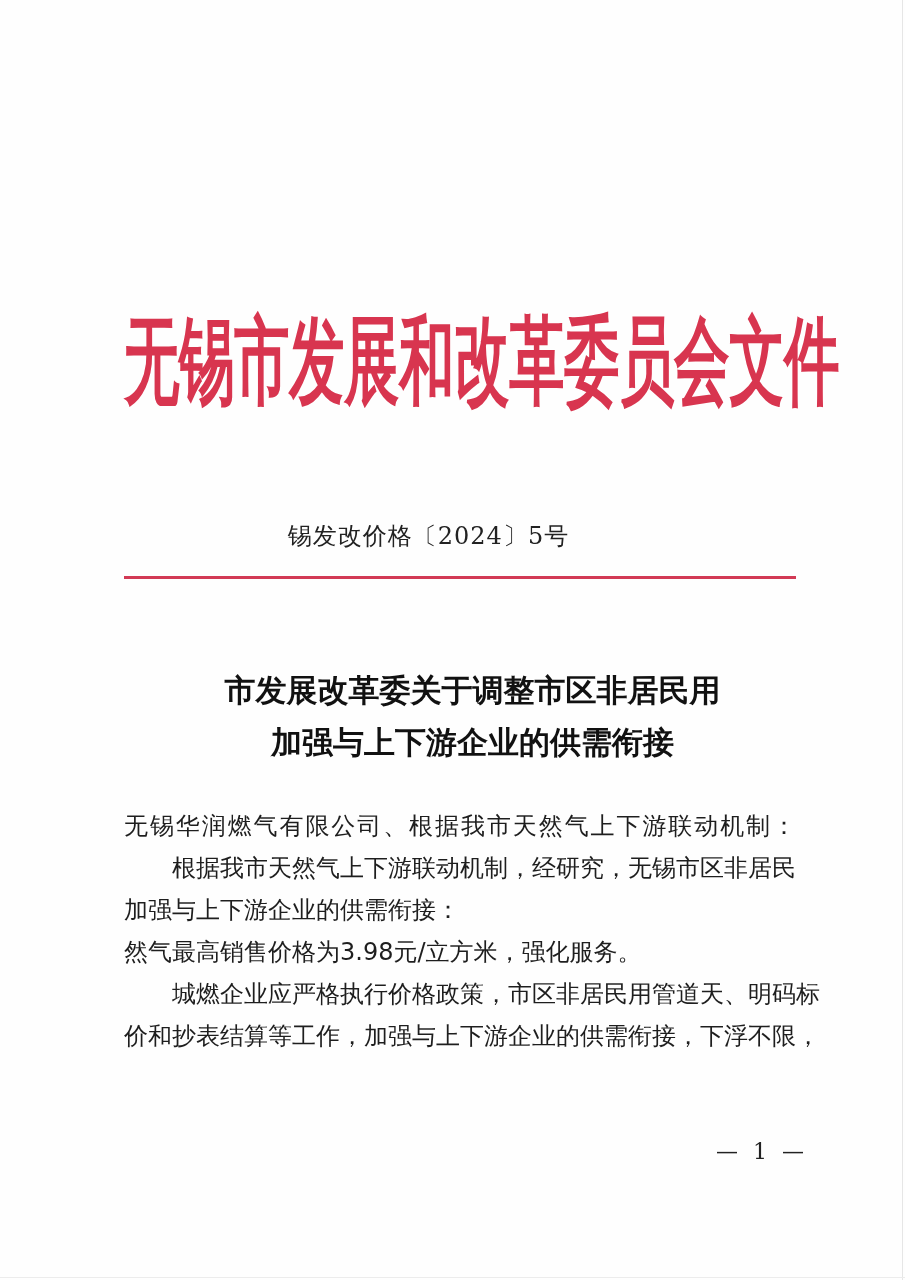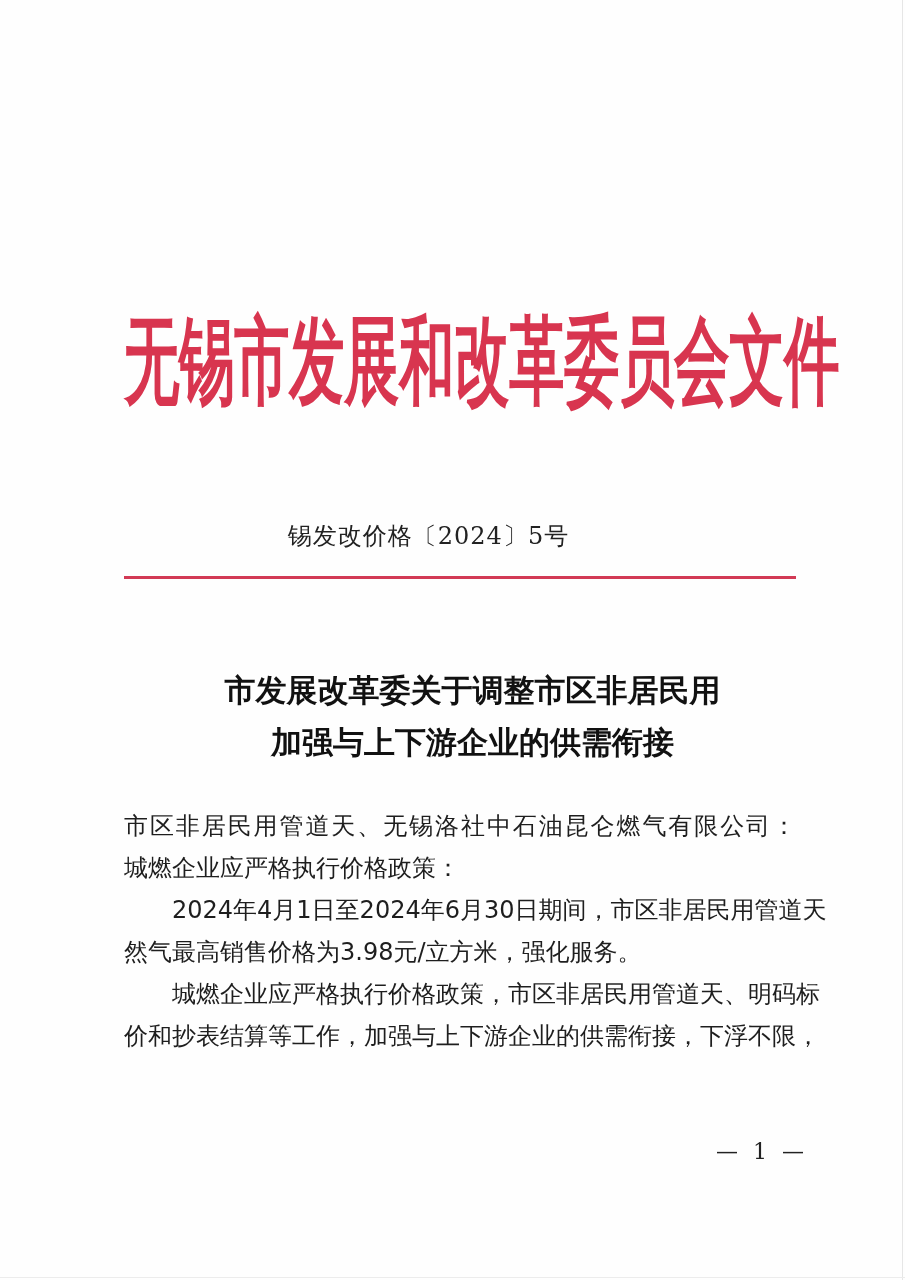--- a/index.html
+++ b/index.html
@@ -153,22 +153,22 @@
   <div class="doc-number">锡发改价格〔2024〕5号</div>
 
   <div class="red-rule"></div>
 
   <div class="doc-title">
     <span class="line">市发展改革委关于调整市区非居民用</span>
     <span class="line">加强与上下游企业的供需衔接</span>
   </div>
 
   <div class="body-text">
-    <span class="line">市区非居民用管道天、无锡洛社中石油昆仑燃气有限公司：</span>
-    <span class="line last">城燃企业应严格执行价格政策：</span>
-    <span class="line indent">2024年4月1日至2024年6月30日期间，市区非居民用管道天</span>
+    <span class="line">无锡华润燃气有限公司、根据我市天然气上下游联动机制：</span>
+    <span class="line indent">根据我市天然气上下游联动机制，经研究，无锡市区非居民</span>
+    <span class="line last">加强与上下游企业的供需衔接：</span>
     <span class="line last">然气最高销售价格为3.98元/立方米，强化服务。</span>
     <span class="line indent">城燃企业应严格执行价格政策，市区非居民用管道天、明码标</span>
     <span class="line">价和抄表结算等工作，加强与上下游企业的供需衔接，下浮不限，</span>
   </div>
 
   <div class="page-number">— 1 —</div>
 </div>
 
 </body></html>

